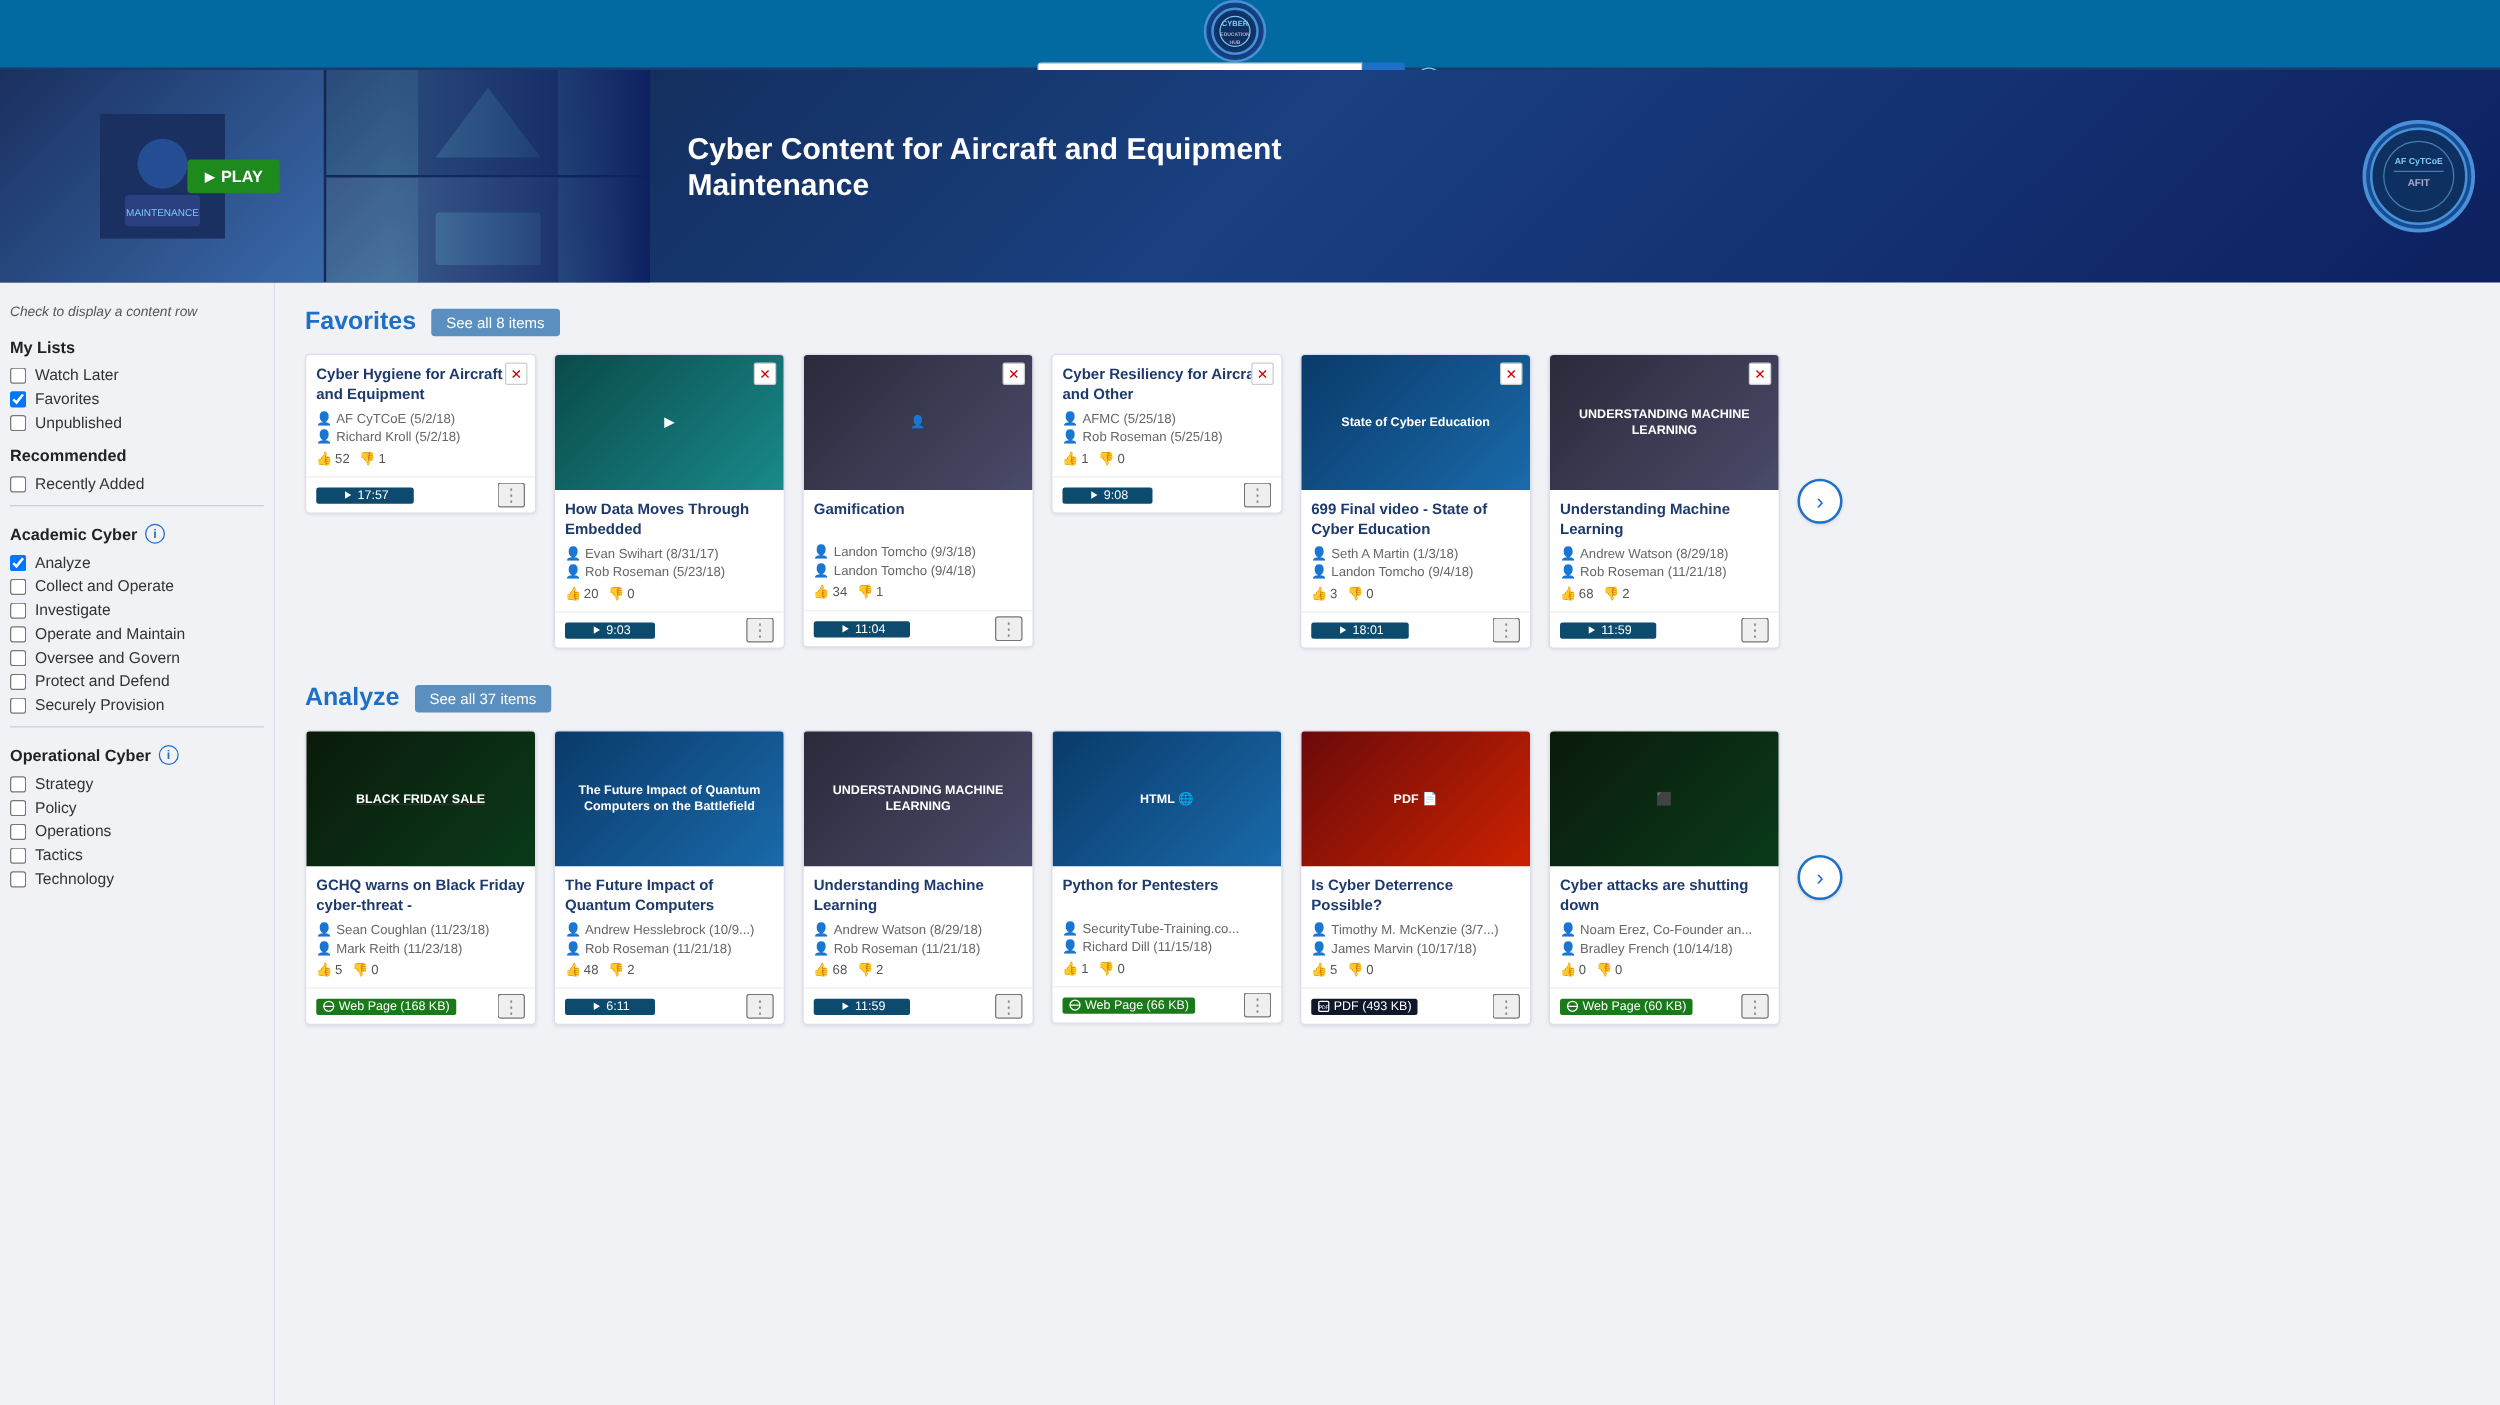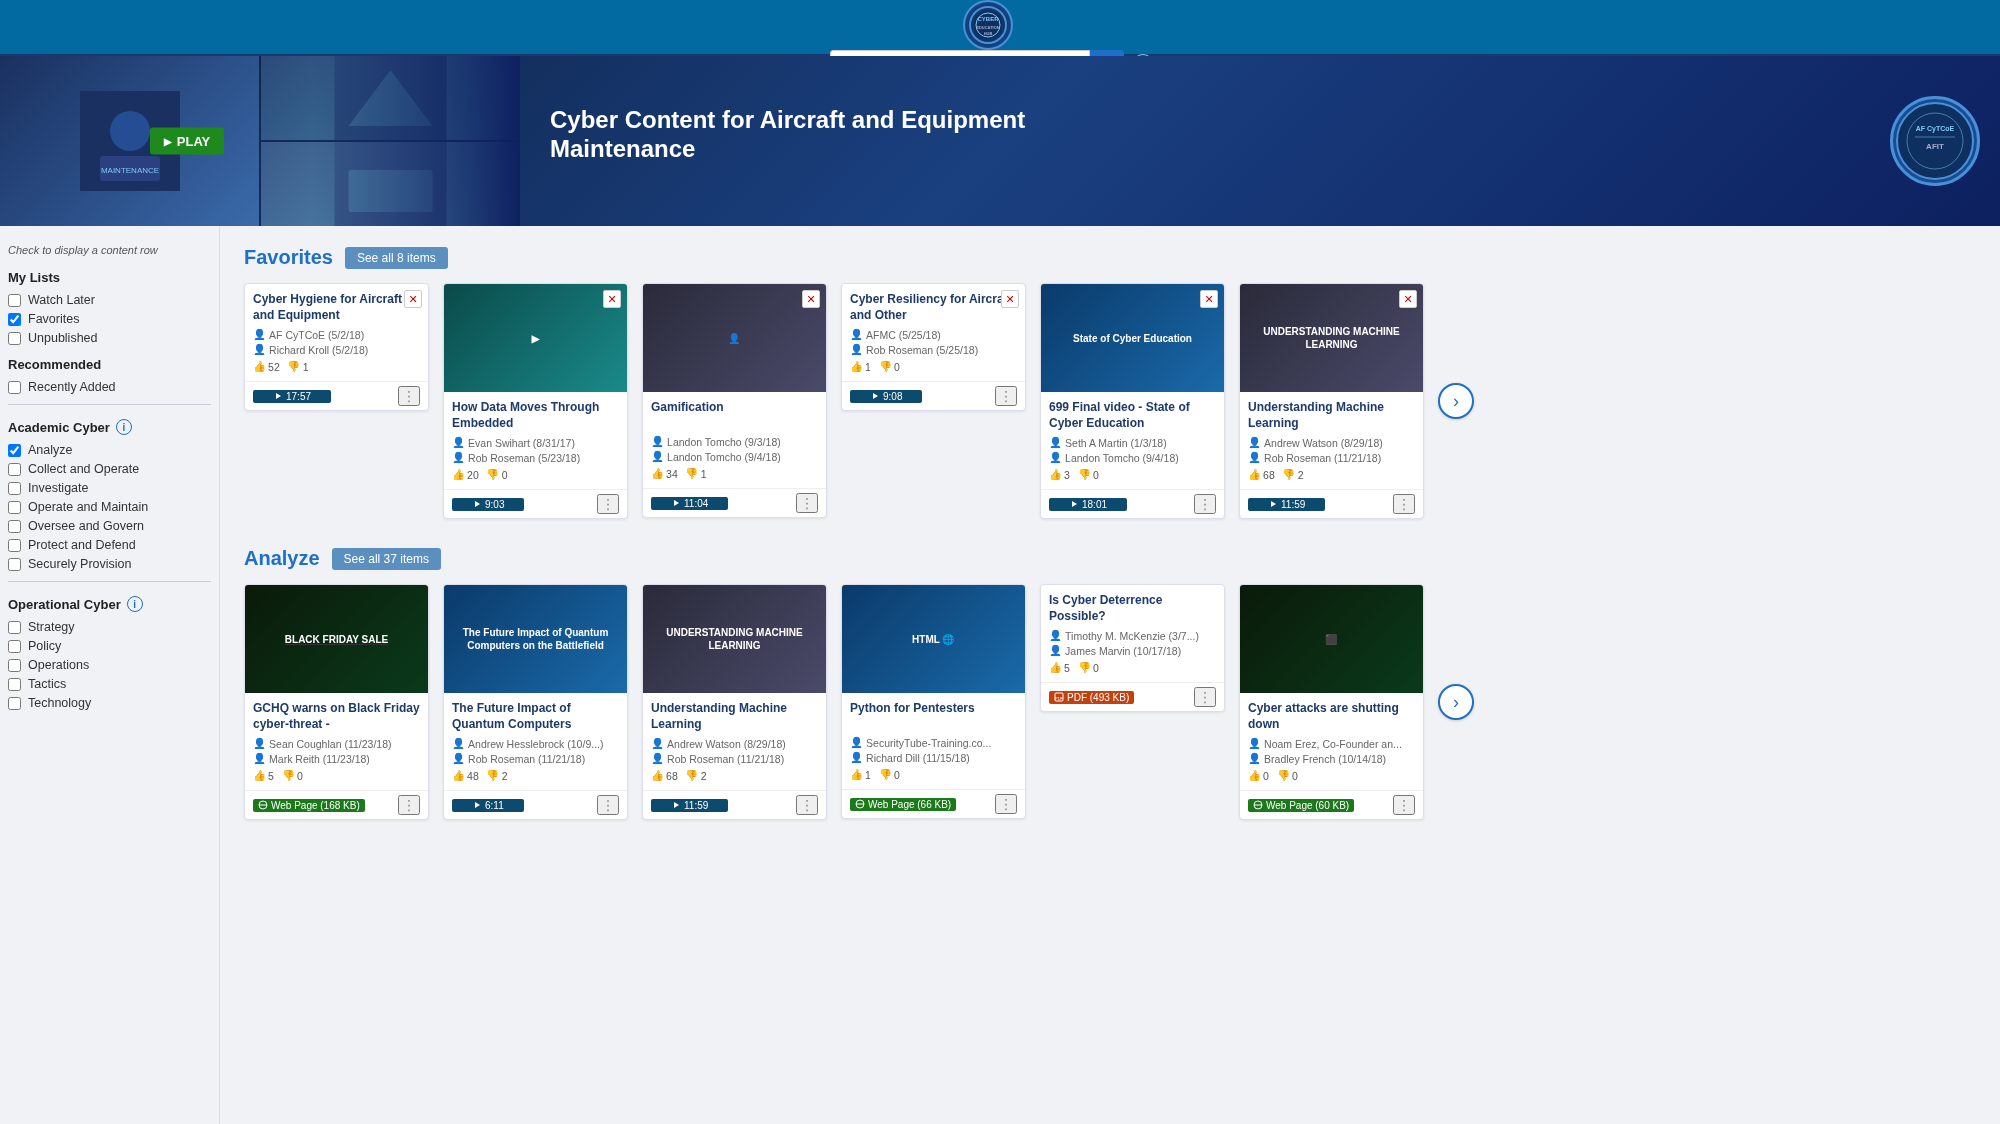--- a/index.html
+++ b/index.html
@@ -344,21 +344,21 @@
     }
     .webpage-badge {
       background: #1a7a1a;
       color: white;
       font-size: 10px;
       padding: 1px 5px;
       border-radius: 2px;
       display: flex; align-items: center; gap: 3px;
     }
     .pdf-badge {
-      background: #c2410c;
+      background: #0f172a;
       color: white;
       font-size: 10px;
       padding: 1px 5px;
       border-radius: 2px;
       display: flex; align-items: center; gap: 3px;
     }
     .card-menu-btn {
       color: #888;
       cursor: pointer;
       font-size: 14px;
@@ -920,20 +920,23 @@
       <svg width="10" height="10" viewBox="0 0 10 10">
                 <circle cx="5" cy="5" r="4" fill="none" stroke="white" stroke-width="1"></circle>
                 <line x1="1" y1="5" x2="9" y2="5" stroke="white" stroke-width="1"></line>
               </svg>
       Web Page (66 KB)
     </span>
         <button class="card-menu-btn">⋮</button>
       </div>
     </div>
         <div class="card">
+      <div class="card-thumb" style="background: linear-gradient(135deg, #6a0a0a, #cc2200); display:flex;align-items:center;justify-content:center;padding:8px;">
+        <span style="color:white;font-size:10px;font-weight:bold;text-align:center;line-height:1.3;">PDF 📄</span>
+      </div>
 
       <div class="card-body">
         <div class="card-title">Is Cyber Deterrence Possible?</div>
         <div class="card-meta">
           <span>👤</span>
           <span>Timothy M. McKenzie (3/7...)</span>
         </div>
         <div class="card-meta">
           <span>👤</span>
           <span>James Marvin (10/17/18)</span>

